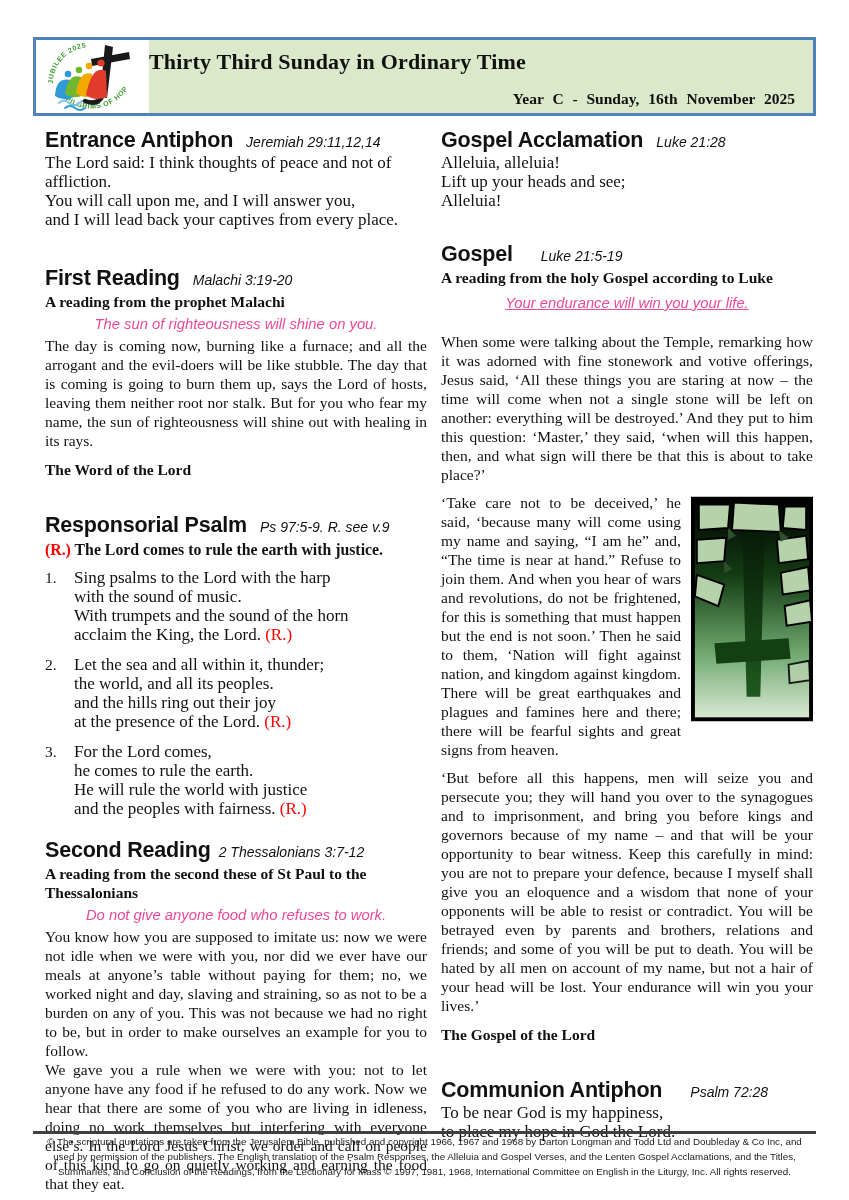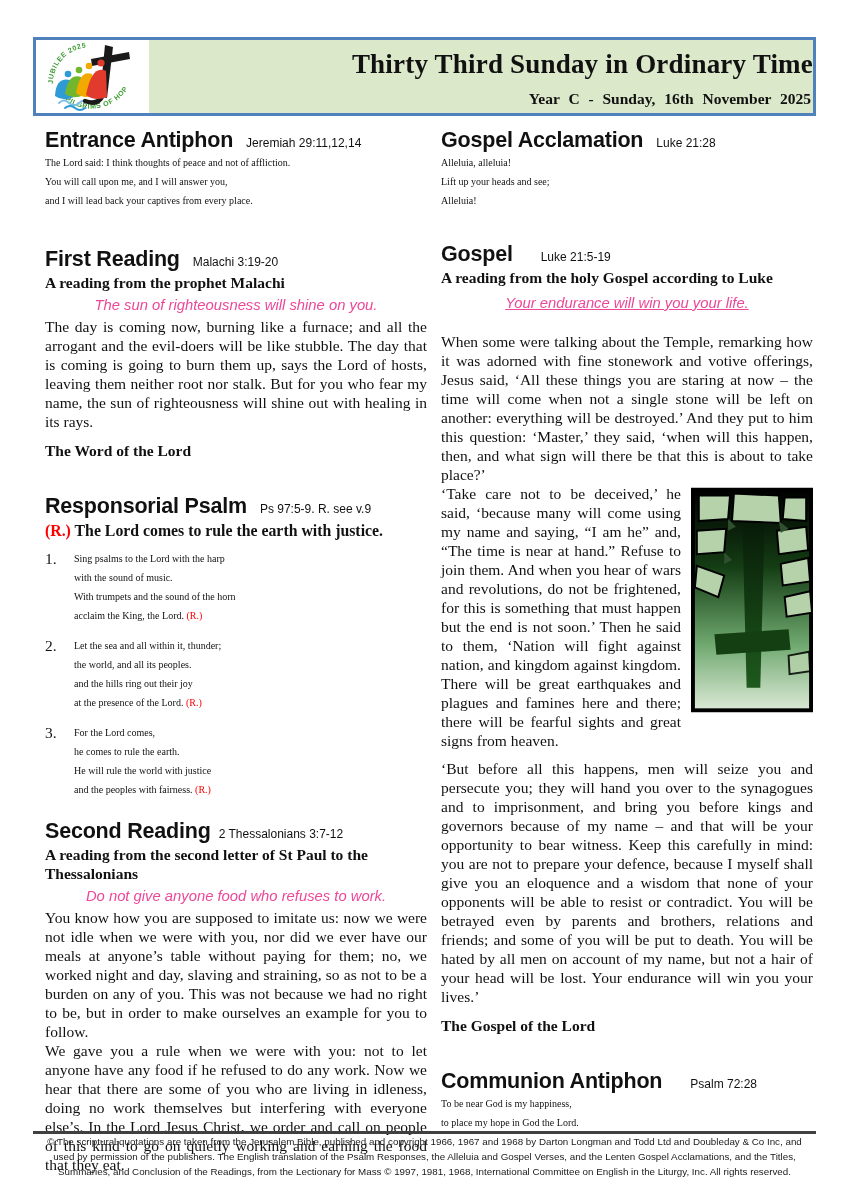--- a/index.html
+++ b/index.html
@@ -20,49 +20,49 @@
     background:#dbe8c9;
   }
   .logo-box {
     width:113px; height:100%;
     background:#ffffff;
     display:flex; align-items:center; justify-content:center;
     flex-shrink:0;
   }
   .header-main { flex:1; position:relative; }
   .title {
-    text-align:right;
-    font-size:27px; font-weight:bold;
+    text-align:left;
+    font-size:22px; font-weight:bold;
     padding-top:9px;
     letter-spacing:0.2px;
   }
   .subtitle {
-    position:absolute; right:2px; bottom:5px;
+    position:absolute; right:18px; bottom:5px;
     font-size:15.5px; font-weight:bold;
     word-spacing:5px;
   }
   
   .main {
     position:absolute; left:45px; top:128px; width:768px;
     display:flex; gap:14px;
   }
   .col-left  { width:382px; }
   .col-right { width:372px; }
   
   .h-row { display:flex; align-items:baseline; white-space:nowrap; }
   .h-title {
     font-family:"Liberation Sans", sans-serif;
     font-weight:bold; font-size:21.5px; letter-spacing:-0.2px;
   }
   .ref {
     font-family:"Liberation Sans", sans-serif;
-    font-size:12px; margin-left:13px;
+    font-size:14px; margin-left:13px;font-style:italic;
   }
   .ref-wide { margin-left:28px; }
-  .body-line { font-size:10px; line-height:19px; }
+  .body-line { font-size:17px; line-height:19px; }
   .source { font-size:15.5px; font-weight:bold; line-height:19px; margin-top:1px; }
   .summary {
     font-family:"Liberation Sans", sans-serif;
     color:#ec4899; font-style:italic; font-size:14.8px;
     text-align:center; margin:5px 0 4px;
   }
   .par {
     font-size:15.5px; line-height:19px; text-align:justify;
   }
   .par + .par { margin-top:0; }
@@ -197,21 +197,21 @@
             <div class="body-line"><span>and the peoples with fairness.</span> <span class="red">(R.)</span></div>
           </div>
         </div>
       </section>
 
       <section>
         <div class="h-row">
           <span class="h-title">Second Reading</span>
           <span class="ref" style="margin-left:8px;">2 Thessalonians 3:7-12</span>
         </div>
-        <div class="source">A reading from the second letter of St Paul to the Thessalonians</div>
+        <div class="source">A reading from the second these of St Paul to the Thessalonians</div>
         <div class="summary">Do not give anyone food who refuses to work.</div>
         <div class="par">You know how you are supposed to imitate us: now we were not idle when we were with you, nor did we ever have our meals at anyone’s table without paying for them; no, we worked night and day, slaving and straining, so as not to be a burden on any of you. This was not because we had no right to be, but in order to make ourselves an example for you to follow.</div>
         <div class="par">We gave you a rule when we were with you: not to let anyone have any food if he refused to do any work. Now we hear that there are some of you who are living in idleness, doing no work themselves but interfering with everyone else’s. In the Lord Jesus Christ, we order and call on people of this kind to go on quietly working and earning the food that they eat.</div>
 
       </section>
     </div>
 
     <div class="col-right">
 
       <section class="sec-ga">
@@ -225,21 +225,21 @@
       </section>
 
       <section class="sec-gos">
         <div class="h-row">
           <span class="h-title">Gospel</span>
           <span class="ref ref-wide">Luke 21:5-19</span>
         </div>
         <div class="source">A reading from the holy Gospel according to Luke</div>
         <div class="summary" style="margin:8px 0 21px;text-decoration:underline;">Your endurance will win you your life.</div>
         <div class="par">When some were talking about the Temple, remarking how it was adorned with fine stonework and votive offerings, Jesus said, ‘All these things you are staring at now – the time will come when not a single stone will be left on another: everything will be destroyed.’ And they put to him this question: ‘Master,’ they said, ‘when will this happen, then, and what sign will there be that this is about to take place?’</div>
-        <div class="par" style="">
+        <div class="par" style="margin-top:9px;">
           <svg class="gospel-art" viewBox="0 0 125 230">
             <defs>
               <linearGradient id="bgG" x1="0" y1="0" x2="0" y2="1">
                 <stop offset="0" stop-color="#000000"></stop>
                 <stop offset="0.35" stop-color="#143d14"></stop>
                 <stop offset="0.7" stop-color="#6fa86f"></stop>
                 <stop offset="1" stop-color="#dcead6"></stop>
               </linearGradient>
               <linearGradient id="crossG" x1="0" y1="0" x2="0" y2="1">
                 <stop offset="0" stop-color="#041204"></stop>

